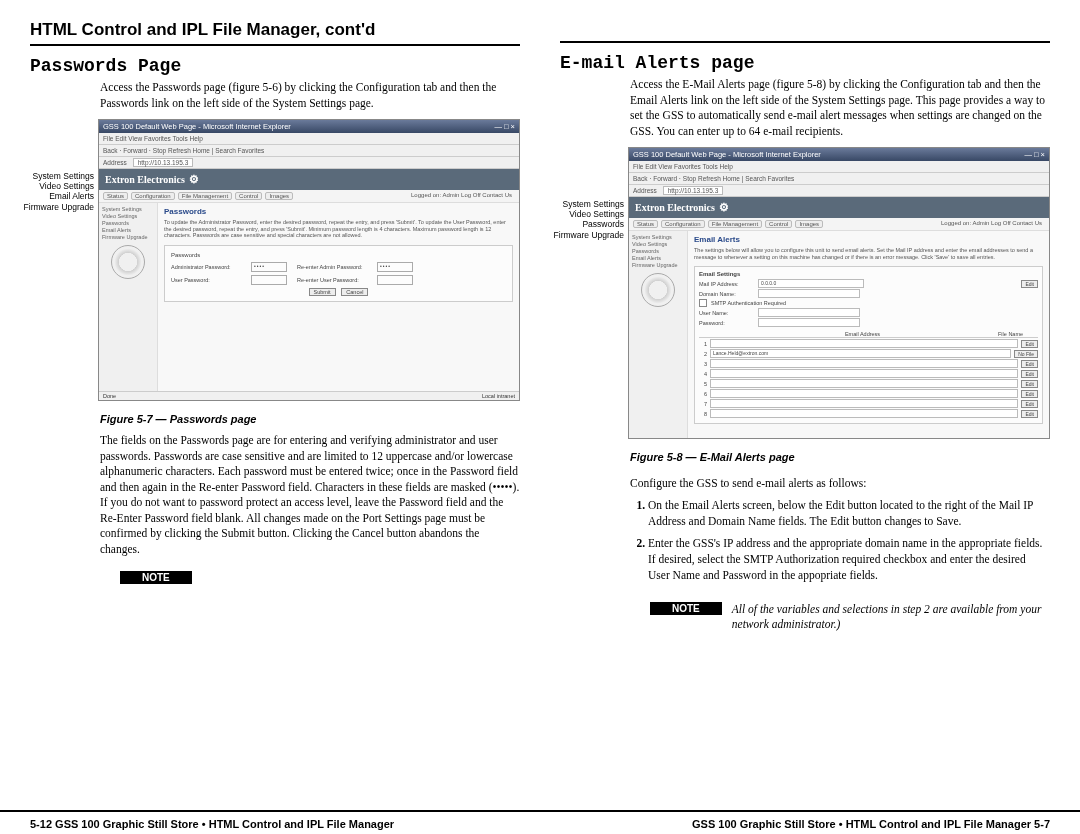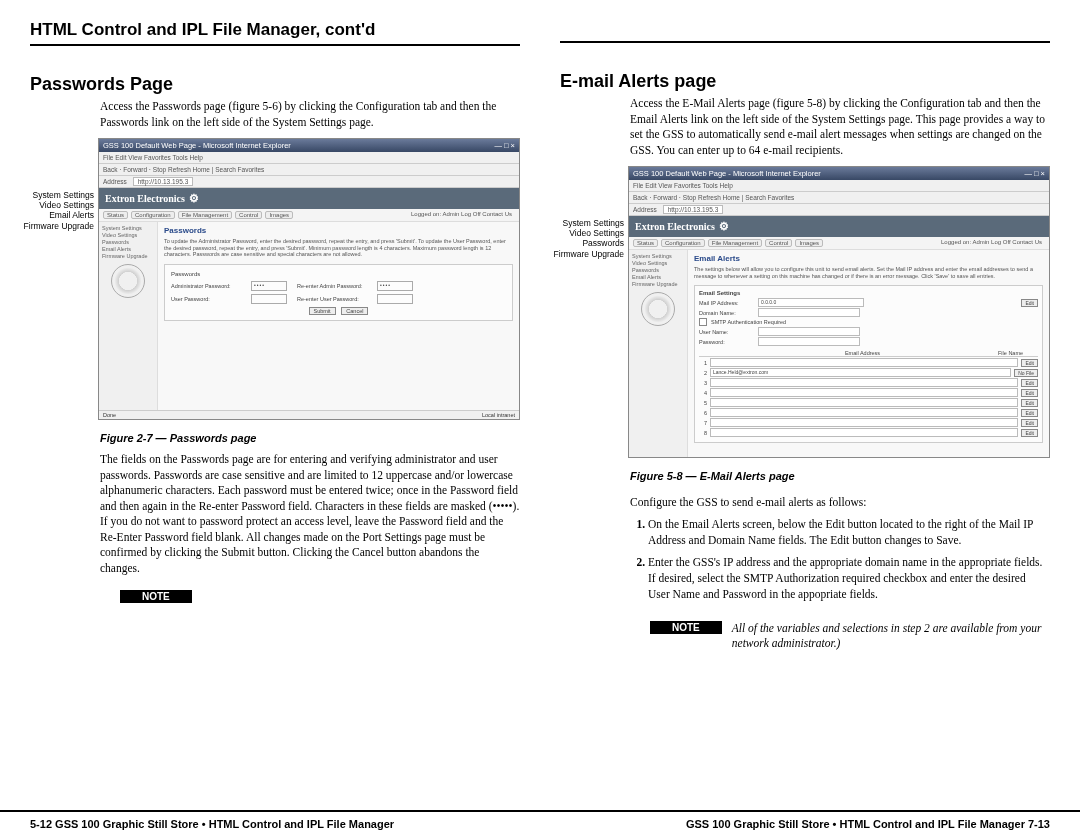--- a/index.html
+++ b/index.html
@@ -26,24 +26,24 @@
   }
   .chapter-title {
     font-family: Arial, Helvetica, sans-serif;
     font-weight: bold;
     font-size: 17px;
     border-bottom: 2px solid #000;
     padding-bottom: 4px;
     margin-bottom: 6px;
   }
   .section-title {
-    font-family: Liberation Sans, sans-serif;
+    font-family: Liberation Mono, monospace;
     font-weight: bold;
     font-size: 18px;
-    margin: 22px 0 4px 0;
+    margin: 4px 0 4px 0;
   }
   .intro-text, .body-text {
     font-size: 11.5px;
     line-height: 1.35;
     margin: 0 0 8px 70px;
   }
   .figure-wrap {
     display: flex;
     align-items: flex-start;
     gap: 4px;
@@ -300,21 +300,21 @@
             </div>
           </div>
         </div>
         <div class="statusbar">
           <span>Done</span>
           <span>Local intranet</span>
         </div>
       </div>
     </div>
 
-    <div class="fig-caption">Figure 2-7 — Passwords page</div>
+    <div class="fig-caption">Figure 5-7 — Passwords page</div>
     <p class="body-text">The fields on the Passwords page are for entering and verifying administrator and user passwords. Passwords are case sensitive and are limited to 12 uppercase and/or lowercase alphanumeric characters. Each password must be entered twice; once in the Password field and then again in the Re-enter Password field. Characters in these fields are masked (•••••). If you do not want to password protect an access level, leave the Password field and the Re-Enter Password field blank. All changes made on the Port Settings page must be confirmed by clicking the Submit button. Clicking the Cancel button abandons the changes.</p>
     <div class="note-row">
       <div class="note-badge">NOTE</div>
     </div>
   </div>
 
   <div class="col">
     <div style="border-bottom:2px solid #000;height:21px;margin-bottom:6px;"></div>
     <div class="section-title">E-mail Alerts page</div>
     <p class="intro-text">Access the E-Mail Alerts page (figure 5-8) by clicking the Configuration tab and then the Email Alerts link on the left side of the System Settings page. This page provides a way to set the GSS to automatically send e-mail alert messages when settings are changed on the GSS. You can enter up to 64 e-mail recipients.</p>
@@ -446,14 +446,14 @@
     </ol>
     <div class="note-row">
       <div class="note-badge">NOTE</div>
       <div class="note-text">All of the variables and selections in step 2 are available from your network administrator.)</div>
     </div>
   </div>
 </div>
 
 <div class="footer">
   <span>5-12  GSS 100 Graphic Still Store • HTML Control and IPL File Manager</span>
-  <span>GSS 100 Graphic Still Store • HTML Control and IPL File Manager  7-13</span>
+  <span>GSS 100 Graphic Still Store • HTML Control and IPL File Manager  5-7</span>
 </div>
 
 </body></html>

